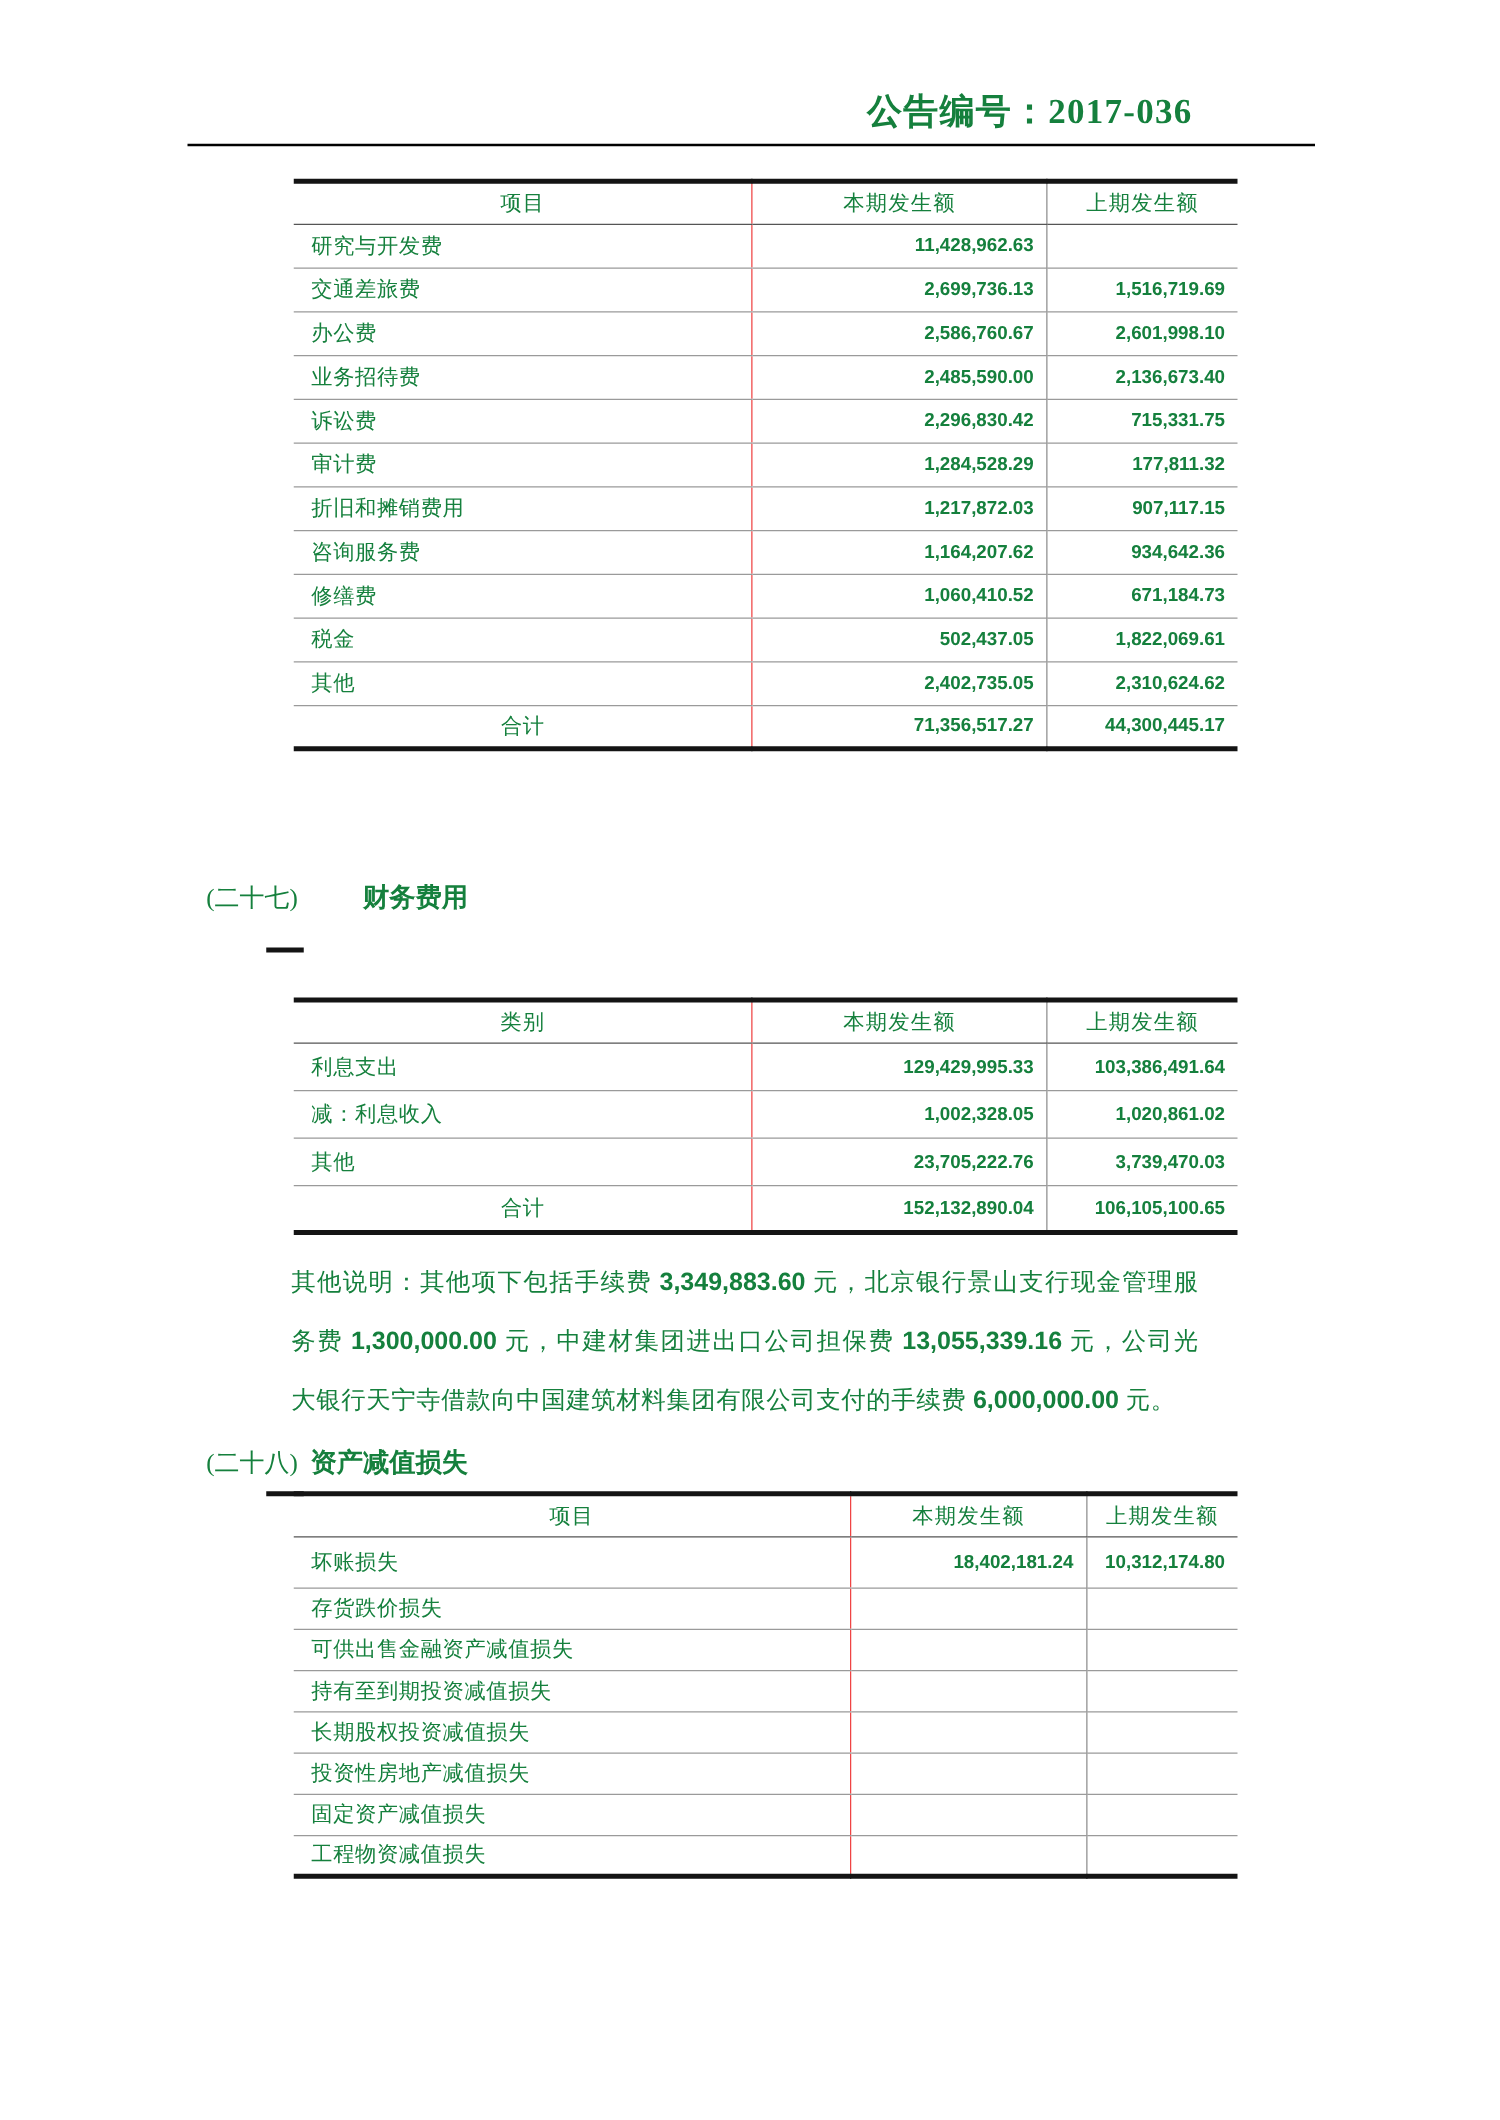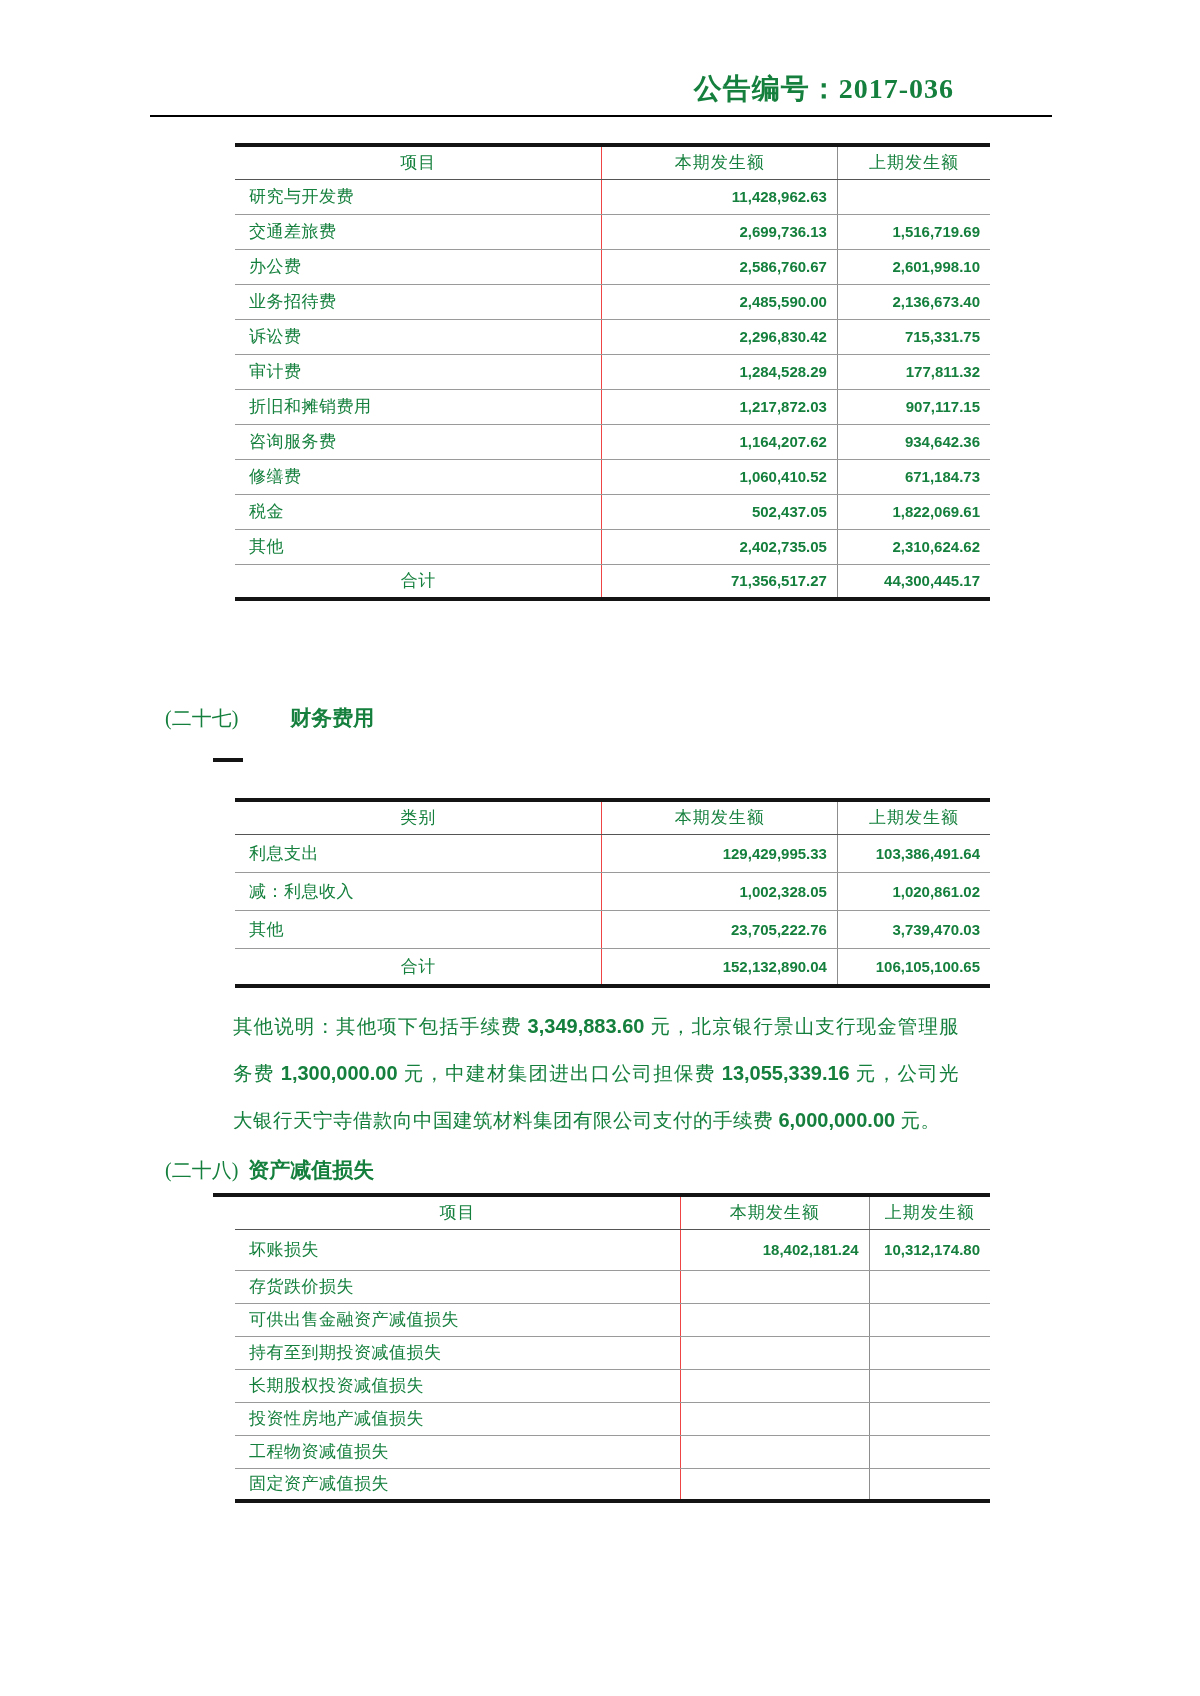--- a/index.html
+++ b/index.html
@@ -247,26 +247,26 @@
             <td class="label">长期股权投资减值损失</td>
             <td class="num"></td>
             <td class="num"></td>
           </tr>
           <tr>
             <td class="label">投资性房地产减值损失</td>
             <td class="num"></td>
             <td class="num"></td>
           </tr>
           <tr>
+            <td class="label">固定资产减值损失</td>
+            <td class="num"></td>
+            <td class="num"></td>
+          </tr>
+          <tr>
             <td class="label">工程物资减值损失</td>
-            <td class="num"></td>
-            <td class="num"></td>
-          </tr>
-          <tr>
-            <td class="label">固定资产减值损失</td>
             <td class="num"></td>
             <td class="num"></td>
           </tr>
         </tbody>
       </table>
     </div>
 
 </div>
 
 </body></html>

